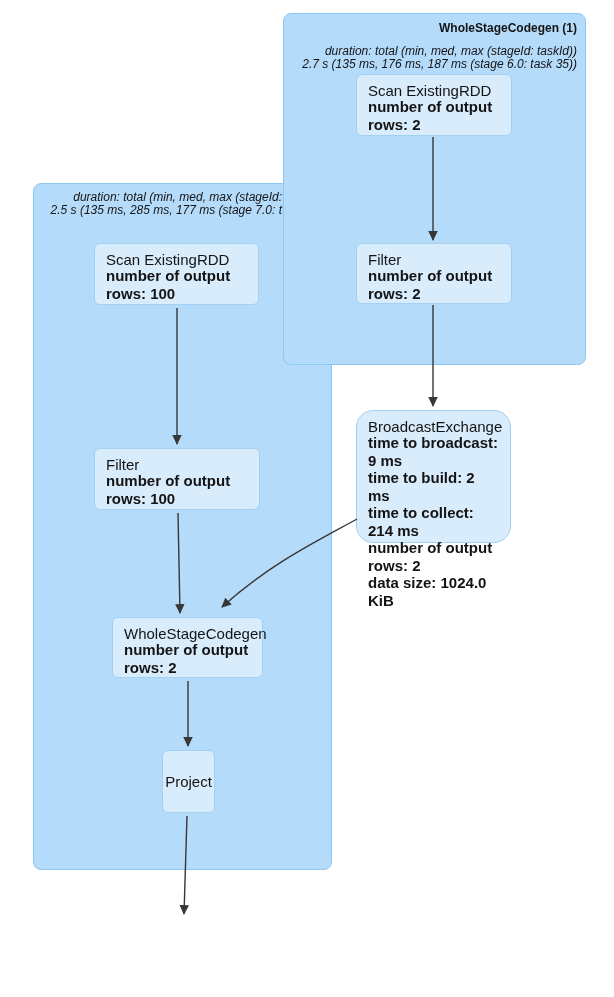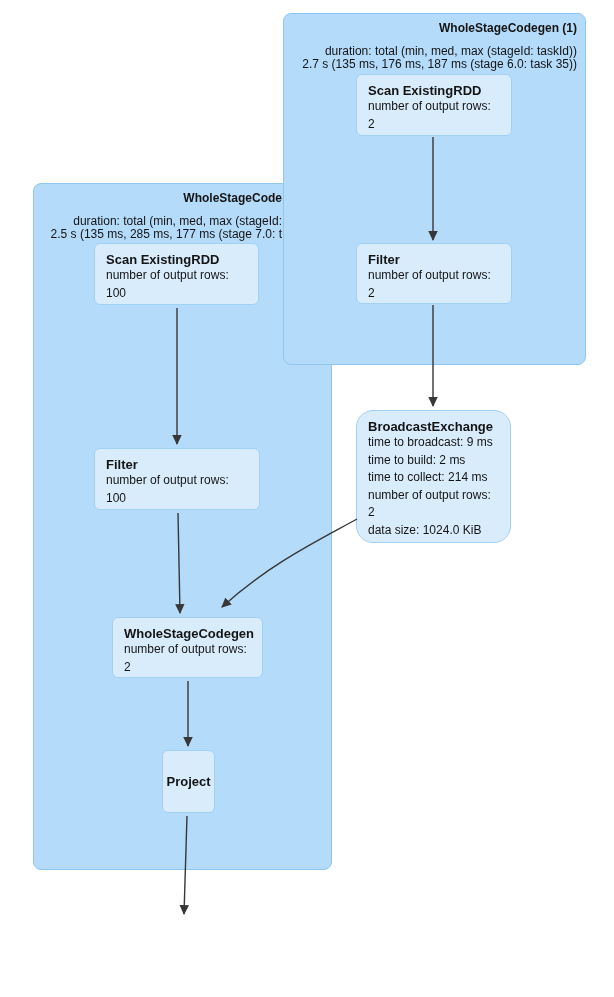--- a/index.html
+++ b/index.html
@@ -31,42 +31,44 @@
   }
   .cluster-title {
     font-size: 12px;
     font-weight: 700;
     margin-bottom: 10px;
   }
   .cluster-duration {
     font-size: 12px;
     line-height: 12.5px;
     white-space: pre;
+    font-style: italic;
   }
   .node {
     position: absolute;
     background: var(--node-fill, #D9ECFC);
     border: 1px solid var(--node-border, #A3D1F4);
     border-radius: 6px;
     box-sizing: border-box;
     padding: 8px 11px;
     display: flex;
     flex-direction: column;
     justify-content: space-between;
     z-index: 5;
   }
   .node-title {
-    font-size: 13px;
-    font-weight: 700;
+    font-size: 15px;
+    font-weight: 400;
     line-height: 15px;
   }
   .node-metrics {
-    font-size: 12px;
+    font-size: 15px;
     line-height: 17.5px;
     white-space: pre-line;
+    font-weight: bold;
   }
   .node.center {
     justify-content: center;
     align-items: center;
     padding: 4px;
   }
   .node.center .node-title { text-align: center; }
   #cluster-left  { z-index: 1; }
   #cluster-right { z-index: 2; }
   #edges {
@@ -83,21 +85,20 @@
   }
   .arrowhead { fill: var(--edge, #2e2e2e); }
 </style>
 </head>
 <body>
 
 <div id="viz">
 
   <div id="cluster-left" class="cluster" style="left:33px; top:183px; width:299px; height:687px;">
     <div class="cluster-label" style="right:49px;">
-      <div class="cluster-title">WholeStageCode</div>
       <div class="cluster-duration">duration: total (min, med, max (stageId:
 2.5 s (135 ms, 285 ms, 177 ms (stage 7.0: t</div>
     </div>
   </div>
 
   <div id="cluster-right" class="cluster" style="left:283px; top:13px; width:303px; height:352px;">
     <div class="cluster-label" style="right:8px;">
       <div class="cluster-title">WholeStageCodegen (1)</div>
       <div class="cluster-duration">duration: total (min, med, max (stageId: taskId))
 2.7 s (135 ms, 176 ms, 187 ms (stage 6.0: task 35))</div>

